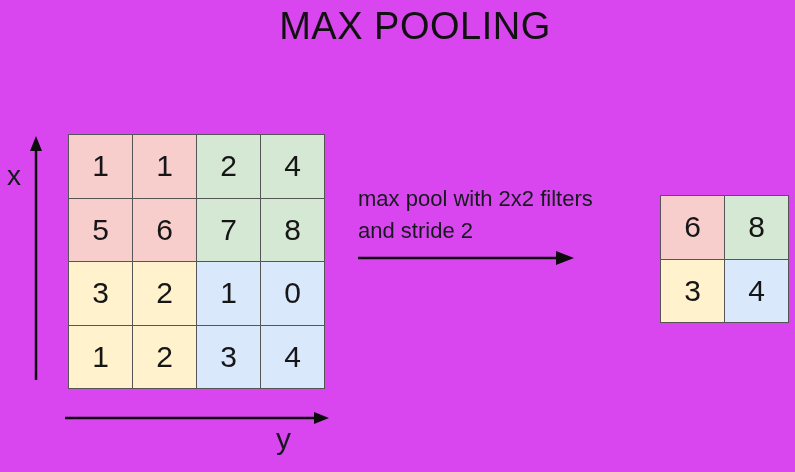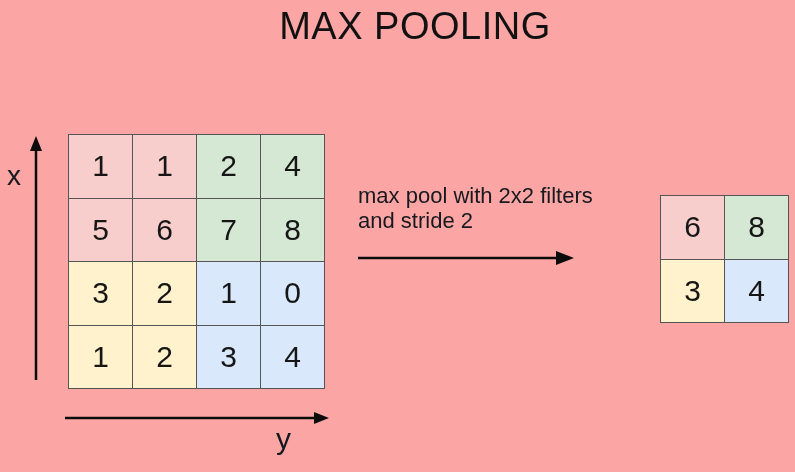--- a/index.html
+++ b/index.html
@@ -1,20 +1,20 @@
 <!DOCTYPE html>
 <html style="--ink: #111111;"><head>
 <meta charset="utf-8">
 <style>
   html, body { margin: 0; padding: 0; background: #ffffff; }
   .canvas {
     position: relative;
     width: 795px;
     height: 472px;
-    background: #fca5a5;
+    background: #d946ef;
     font-family: "Liberation Sans", sans-serif;
     color: var(--ink, #111111);
     overflow: hidden;
   }
   .title {
     position: absolute;
     top: 5px; left: 40px; width: 750px;
     text-align: center;
     font-size: 38px;
     letter-spacing: 0.5px;
@@ -56,21 +56,21 @@
   .axis-label {
     position: absolute;
     color: #14181f;
   }
   .x-label { left: 7px; top: 160px; font-size: 28px; }
   .y-label { left: 276px; top: 422px; font-size: 30px; }
   .annotation {
     position: absolute;
     left: 358px; top: 183px;
     font-size: 22px;
-    line-height: 25px;
+    line-height: 32px;
     color: #16191e;
     white-space: pre-line;
   }
   .arrow-svg { position: absolute; overflow: visible; }
   .arrow-x { left: 25px; top: 134px; }
   .arrow-y { left: 63px; top: 407px; }
   .arrow-pool { left: 356px; top: 246px; }
   .arrow-stroke { stroke: #0c0c0c; fill: none; }
   .arrow-head { fill: #0c0c0c; stroke: none; }
 </style>

